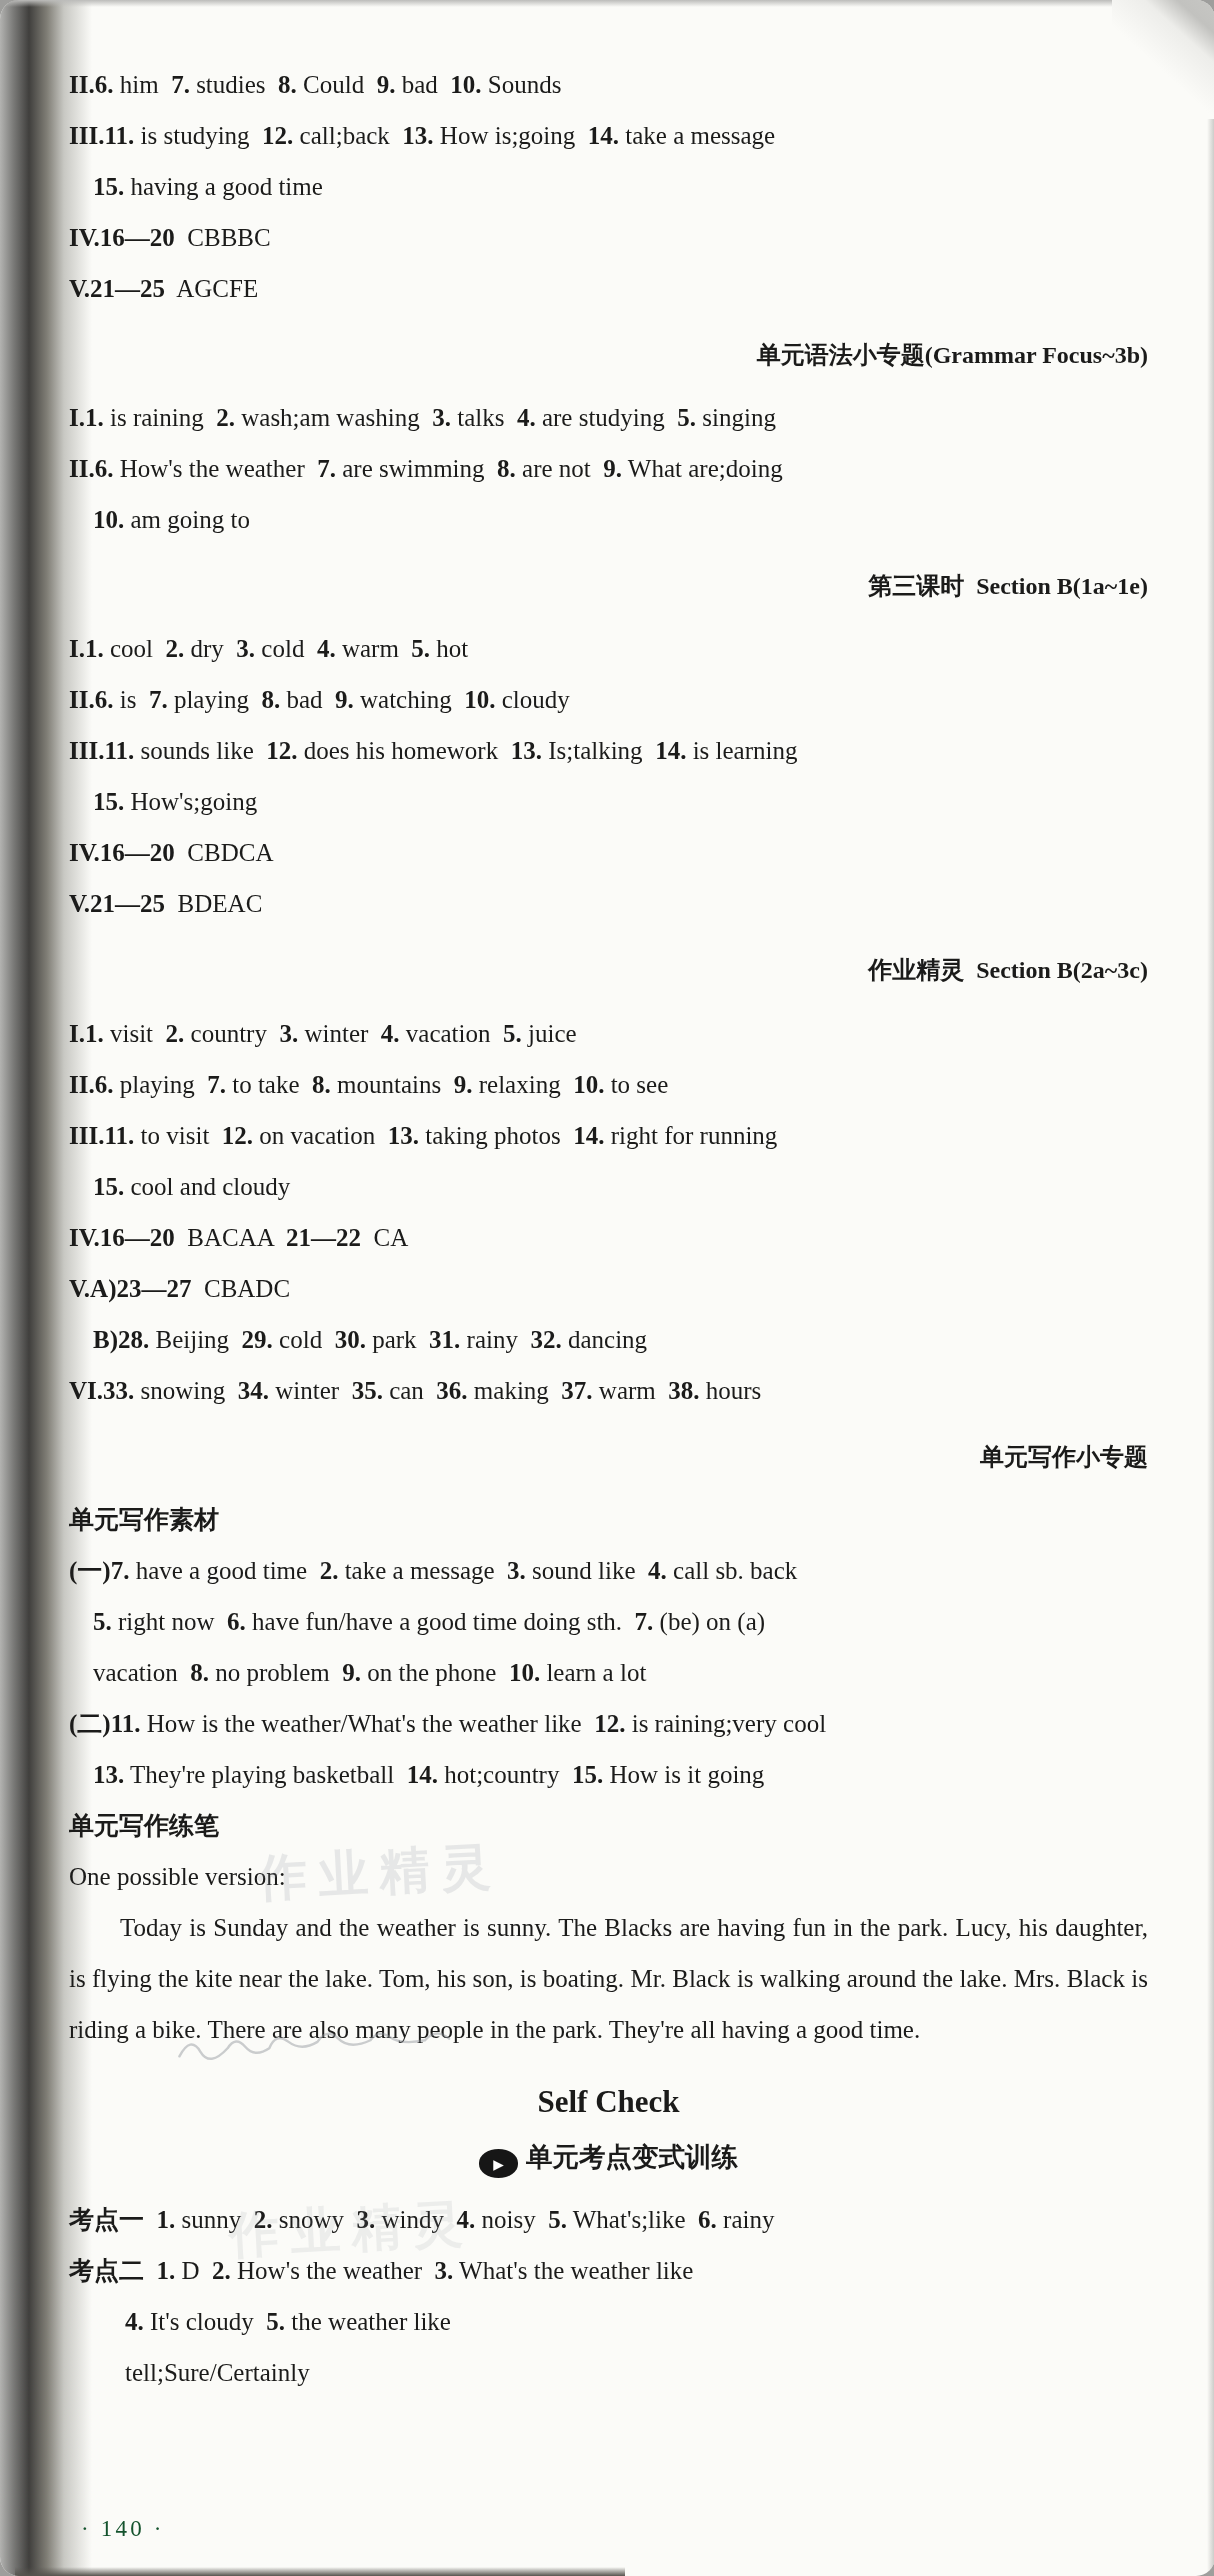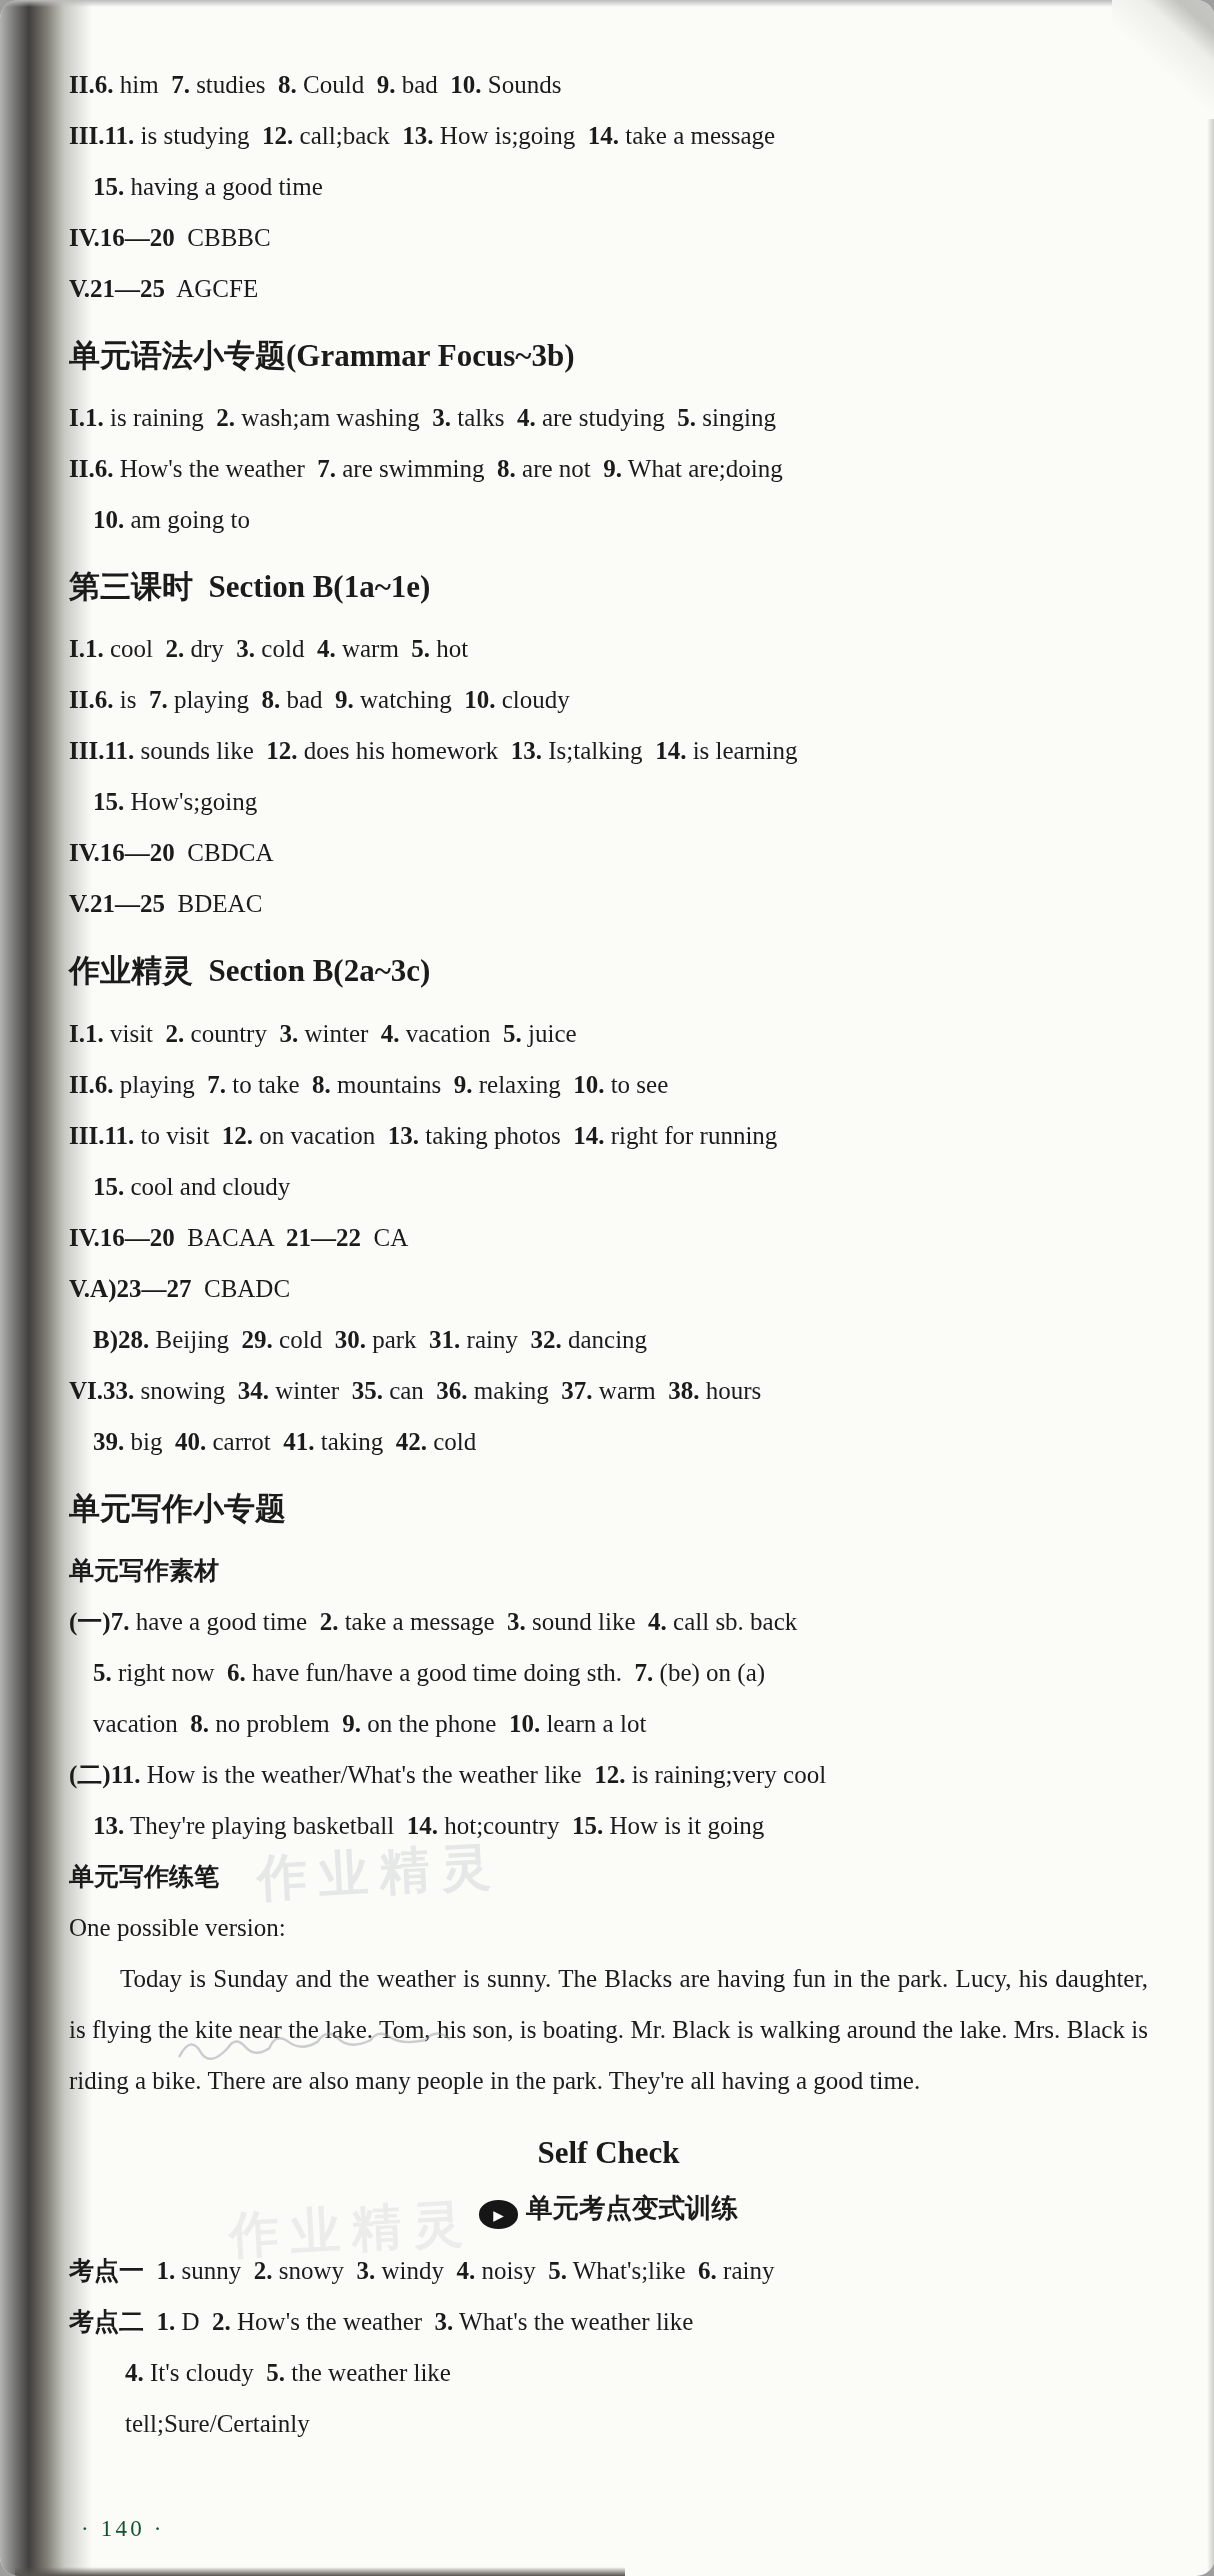--- a/index.html
+++ b/index.html
@@ -27,21 +27,21 @@
   }
   
   .content {
     position:absolute; left:69px; top:59px; width:1079px;
     font-size:25px; line-height:51px;
   }
   .content > div { white-space:pre-wrap; }
   .line b { font-weight:bold; }
   .ind1 { padding-left:24px; }
   .ind2 { padding-left:56px; }
-  .h  { text-align:left; font-weight:bold; font-size:31px; margin:16px 0 11.2px; }
+  .h  { text-align:right; font-weight:bold; font-size:24px; margin:16px 0 11.2px; }
   .hb { text-align:center; font-weight:bold; font-size:31px; margin:21px 0 0; }
   .hi { text-align:center; font-weight:bold; font-size:26.5px; margin:4.8px 0 11.2px; }
   .hl { font-weight:bold; font-size:25px; }
   .para { text-align:justify; text-indent:51px; }
   .picon {
     display:inline-block; width:39px; height:29px; margin-right:8px;
     background:#161616; color:#ffffff; border-radius:50% / 48%;
     text-align:center; line-height:30px; font-size:13.7px; vertical-align:-3.2px;
     font-family:"DejaVu Sans",sans-serif; font-weight:normal;
   }
@@ -89,21 +89,20 @@
       <div class="line"><b>V.21—25</b><span>  BDEAC</span></div>
       <div class="h"><span>作业精灵  Section B(2a~3c)</span></div>
       <div class="line"><b>I.1.</b><span> visit  </span><b>2.</b><span> country  </span><b>3.</b><span> winter  </span><b>4.</b><span> vacation  </span><b>5.</b><span> juice</span></div>
       <div class="line"><b>II.6.</b><span> playing  </span><b>7.</b><span> to take  </span><b>8.</b><span> mountains  </span><b>9.</b><span> relaxing  </span><b>10.</b><span> to see</span></div>
       <div class="line"><b>III.11.</b><span> to visit  </span><b>12.</b><span> on vacation  </span><b>13.</b><span> taking photos  </span><b>14.</b><span> right for running</span></div>
       <div class="line ind1"><b>15.</b><span> cool and cloudy</span></div>
       <div class="line"><b>IV.16—20</b><span>  BACAA  </span><b>21—22</b><span>  CA</span></div>
       <div class="line"><b>V.A)23—27</b><span>  CBADC</span></div>
       <div class="line ind1"><b>B)28.</b><span> Beijing  </span><b>29.</b><span> cold  </span><b>30.</b><span> park  </span><b>31.</b><span> rainy  </span><b>32.</b><span> dancing</span></div>
       <div class="line"><b>VI.33.</b><span> snowing  </span><b>34.</b><span> winter  </span><b>35.</b><span> can  </span><b>36.</b><span> making  </span><b>37.</b><span> warm  </span><b>38.</b><span> hours</span></div>
-      <div class="line ind1"><b>39.</b><span> big  </span><b>40.</b><span> carrot  </span><b>41.</b><span> taking  </span><b>42.</b><span> cold</span></div>
       <div class="h"><span>单元写作小专题</span></div>
       <div class="hl line"><span>单元写作素材</span></div>
       <div class="line"><b>(一)7.</b><span> have a good time  </span><b>2.</b><span> take a message  </span><b>3.</b><span> sound like  </span><b>4.</b><span> call sb. back</span></div>
       <div class="line ind1"><b>5.</b><span> right now  </span><b>6.</b><span> have fun/have a good time doing sth.  </span><b>7.</b><span> (be) on (a)</span></div>
       <div class="line ind1"><span>vacation  </span><b>8.</b><span> no problem  </span><b>9.</b><span> on the phone  </span><b>10.</b><span> learn a lot</span></div>
       <div class="line"><b>(二)11.</b><span> How is the weather/What's the weather like  </span><b>12.</b><span> is raining;very cool</span></div>
       <div class="line ind1"><b>13.</b><span> They're playing basketball  </span><b>14.</b><span> hot;country  </span><b>15.</b><span> How is it going</span></div>
       <div class="hl line"><span>单元写作练笔</span></div>
       <div class="line"><span>One possible version:</span></div>
       <div class="para"><span>Today is Sunday and the weather is sunny. The Blacks are having fun in the park. Lucy, his daughter, is flying the kite near the lake. Tom, his son, is boating. Mr. Black is walking around the lake. Mrs. Black is riding a bike. There are also many people in the park. They're all having a good time.</span></div>

